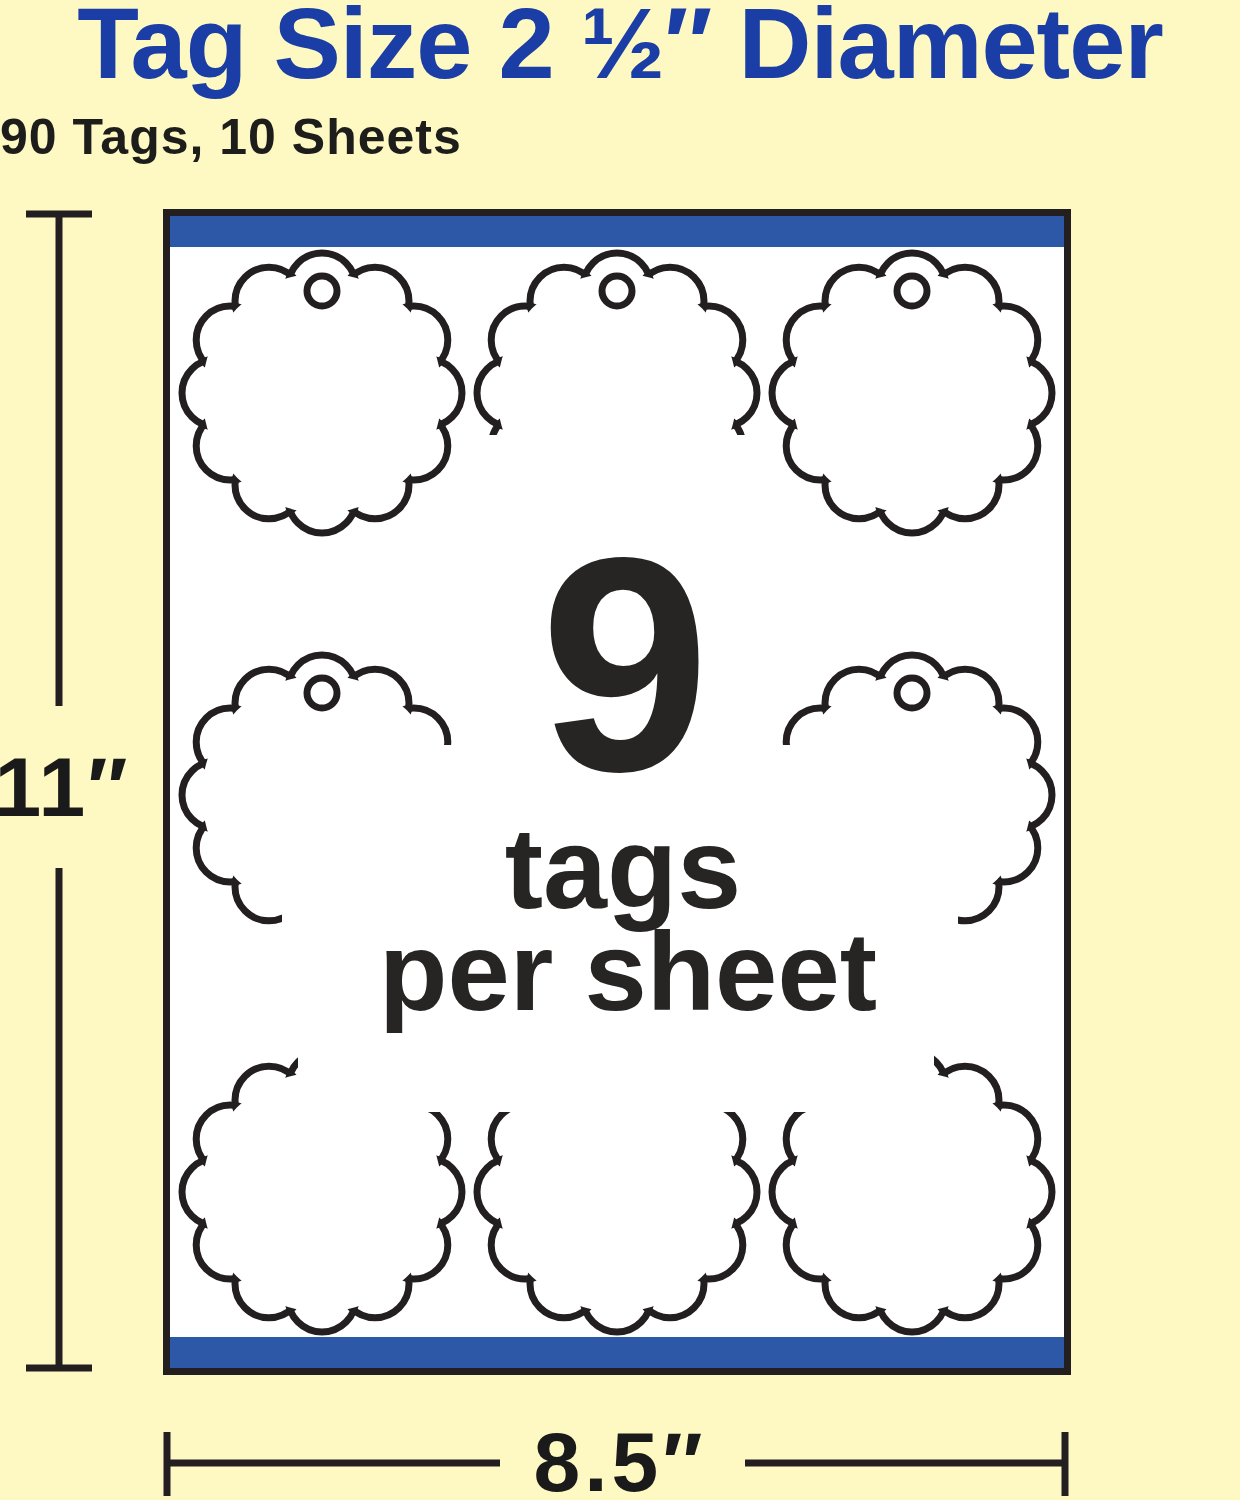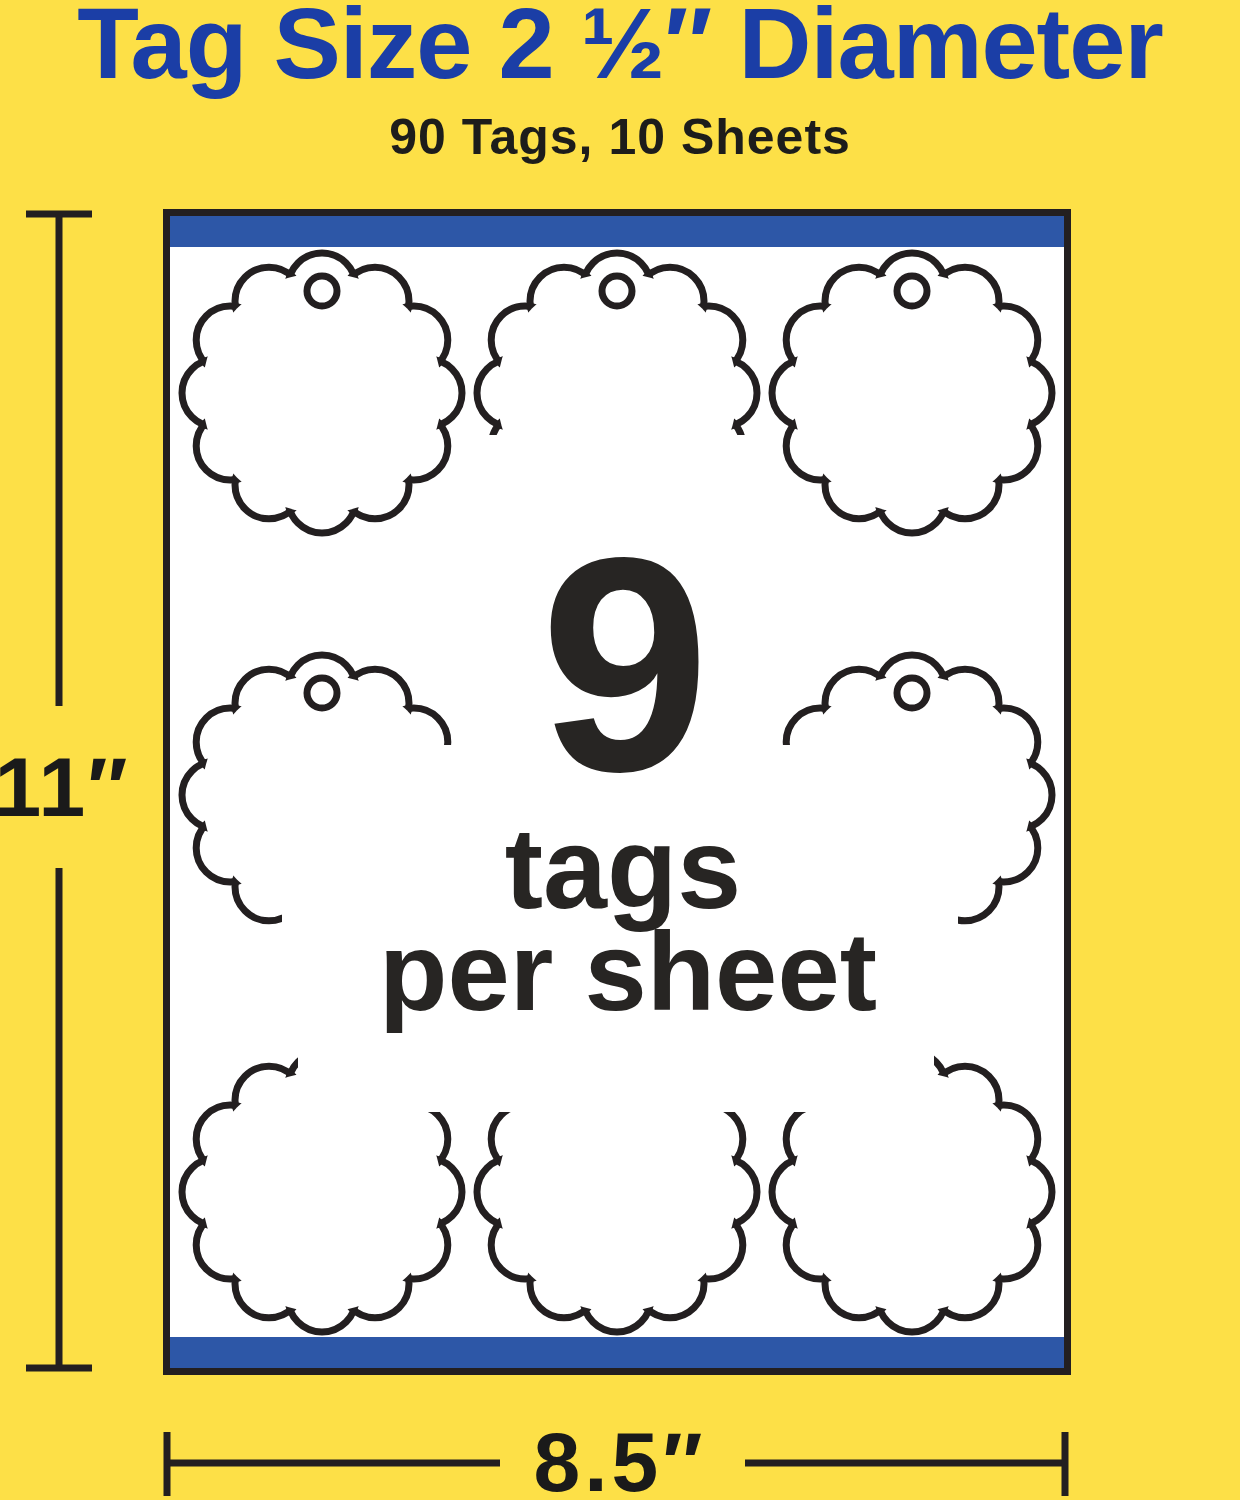--- a/index.html
+++ b/index.html
@@ -1,27 +1,27 @@
 <!DOCTYPE html>
 <html><head>
 <meta charset="utf-8">
 <style>
   html,body{margin:0;padding:0;background:#ffffff;}
   .stage{
-    position:relative;width:1240px;height:1500px;background:#fde047;overflow:hidden;
+    position:relative;width:1240px;height:1500px;background:#fef9c3;overflow:hidden;
     font-family:"Liberation Sans",sans-serif;
   }
   .title{
     position:absolute;left:0;top:-7px;width:1240px;margin:0;
     text-align:center;font-size:101px;font-weight:bold;letter-spacing:-1px;
     line-height:1;white-space:nowrap;
   }
   .subtitle{
     position:absolute;left:0;top:112px;width:1240px;
-    text-align:center;font-size:50px;font-weight:bold;letter-spacing:1px;
+    font-size:50px;font-weight:bold;letter-spacing:1px;
     line-height:50px;white-space:nowrap;color:#1d1d1b;
   }
   .diagram{position:absolute;left:0;top:0;}
   .ink{stroke:#231f20;}
   svg text{font-family:"Liberation Sans",sans-serif;font-weight:bold;}
   .dim-label{fill:#1a1a1a;}
   .center-label{fill:#272523;}
 </style>
 </head>
 <body>

